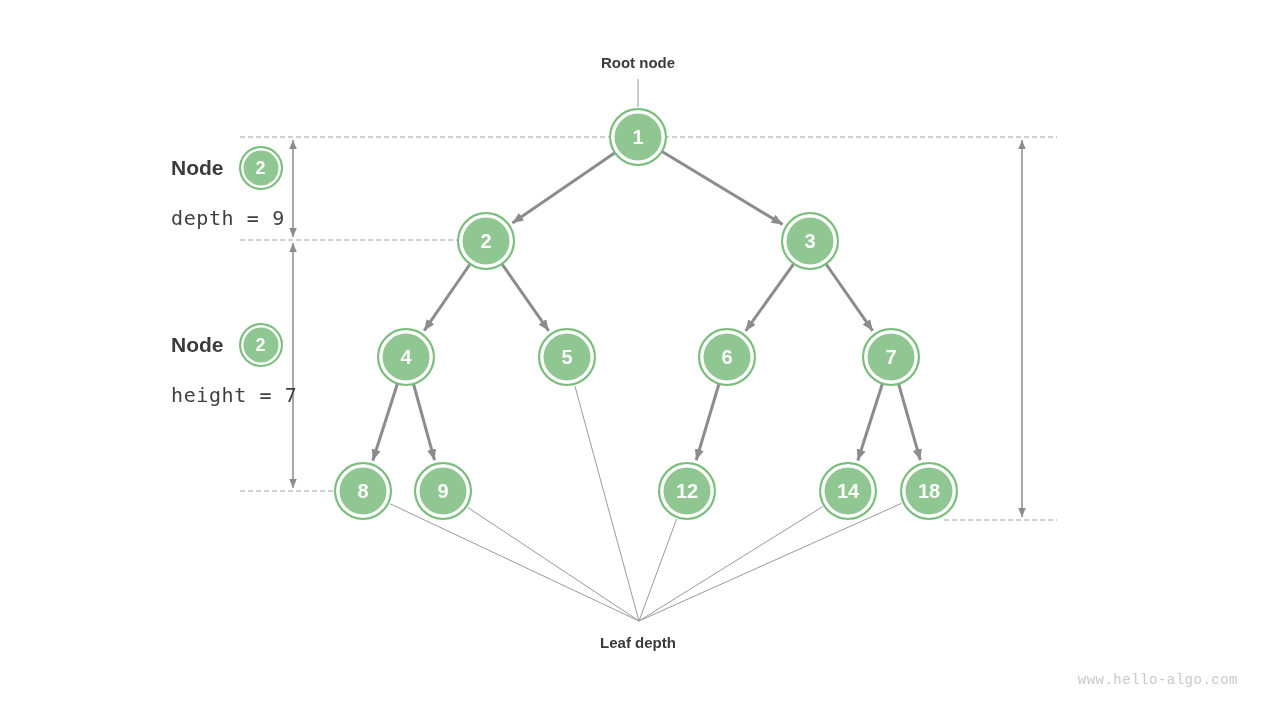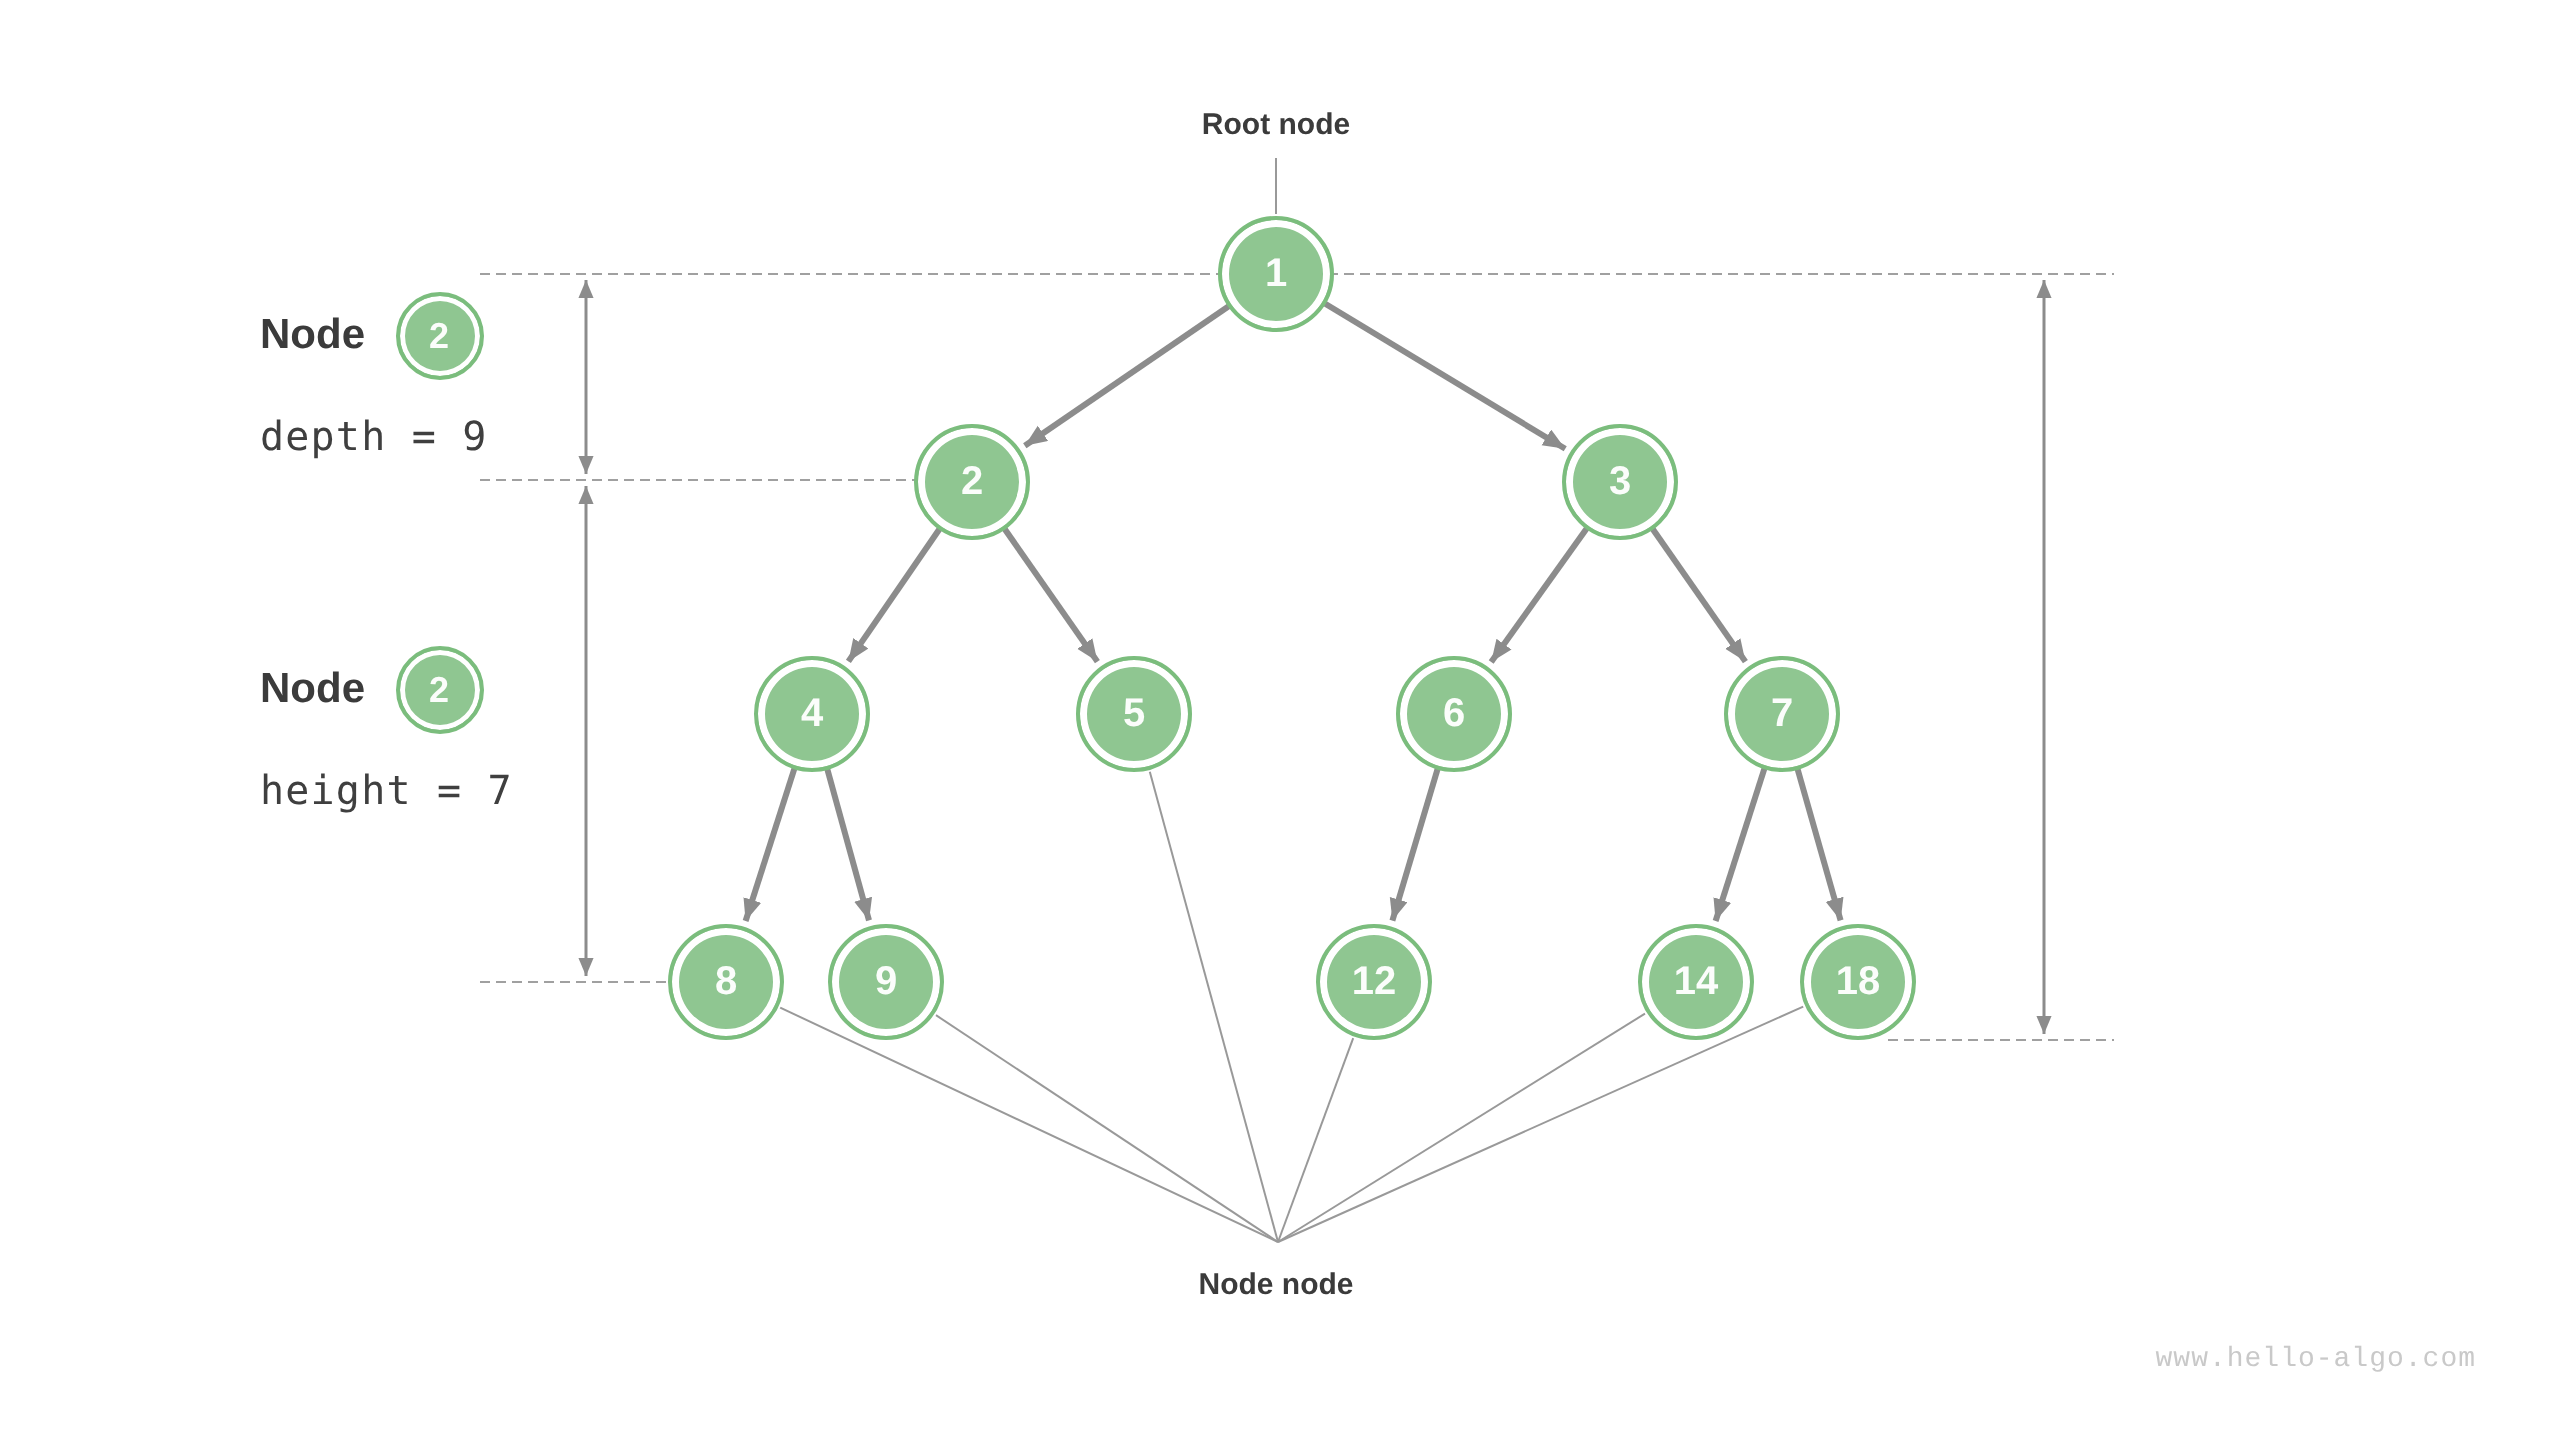--- a/index.html
+++ b/index.html
@@ -9,21 +9,21 @@
   #node-layer{position:absolute;left:0;top:0;width:100%;height:100%;pointer-events:none;}
   .tree-node{position:absolute;border-radius:50%;
     background:var(--node-fill);border:2px solid var(--node-stroke);
     box-shadow:inset 0 0 0 3.5px var(--node-ring);
     display:flex;align-items:center;justify-content:center;
     color:var(--node-text);font-weight:bold;font-size:20px;box-sizing:border-box;}
   .lbl{position:absolute;font-weight:bold;font-size:15px;color:var(--heading-text);
        line-height:26px;white-space:nowrap;}
   .root-label{left:638px;top:50px;transform:translateX(-50%);}
   .leaf-label{left:638px;top:630px;transform:translateX(-50%);}
-  .note{position:absolute;white-space:nowrap;}
+  .note{position:absolute;white-space:nowrap;margin-left:41px;}
   .note-head{display:flex;align-items:center;height:44px;gap:15px;}
   .note-title{font-weight:bold;font-size:21px;color:var(--heading-text);line-height:26px;}
   .badge{width:44px;height:44px;border-radius:50%;box-sizing:border-box;
     background:var(--node-fill);border:2px solid var(--node-stroke);
     box-shadow:inset 0 0 0 2.5px var(--node-ring);
     display:flex;align-items:center;justify-content:center;
     color:var(--node-text);font-weight:bold;font-size:18px;}
   .note-detail{margin-top:16px;font-family:"DejaVu Sans Mono","Liberation Mono",monospace;
     font-size:20px;letter-spacing:0.6px;color:var(--mono-text);line-height:24px;}
   .note-depth{left:130px;top:146px;}
@@ -88,21 +88,21 @@
       <div class="tree-node" style="left: 862px; top: 328px; height: 58px; width: 58px;">7</div>
       <div class="tree-node" style="left: 334px; top: 462px; height: 58px; width: 58px;">8</div>
       <div class="tree-node" style="left: 414px; top: 462px; height: 58px; width: 58px;">9</div>
       <div class="tree-node" style="left: 658px; top: 462px; height: 58px; width: 58px;">12</div>
       <div class="tree-node" style="left: 819px; top: 462px; height: 58px; width: 58px;">14</div>
       <div class="tree-node" style="left: 900px; top: 462px; height: 58px; width: 58px;">18</div>
     </div>
 
   <div class="lbl root-label">Root node</div>
 
-  <div class="lbl leaf-label">Node node</div>
+  <div class="lbl leaf-label">Leaf depth</div>
 
   <div class="note note-depth">
     <div class="note-head">
       <span class="note-title">Node</span>
       <span class="badge">2</span>
     </div>
     <div class="note-detail">depth = 9</div>
   </div>
 
   <div class="note note-height">

